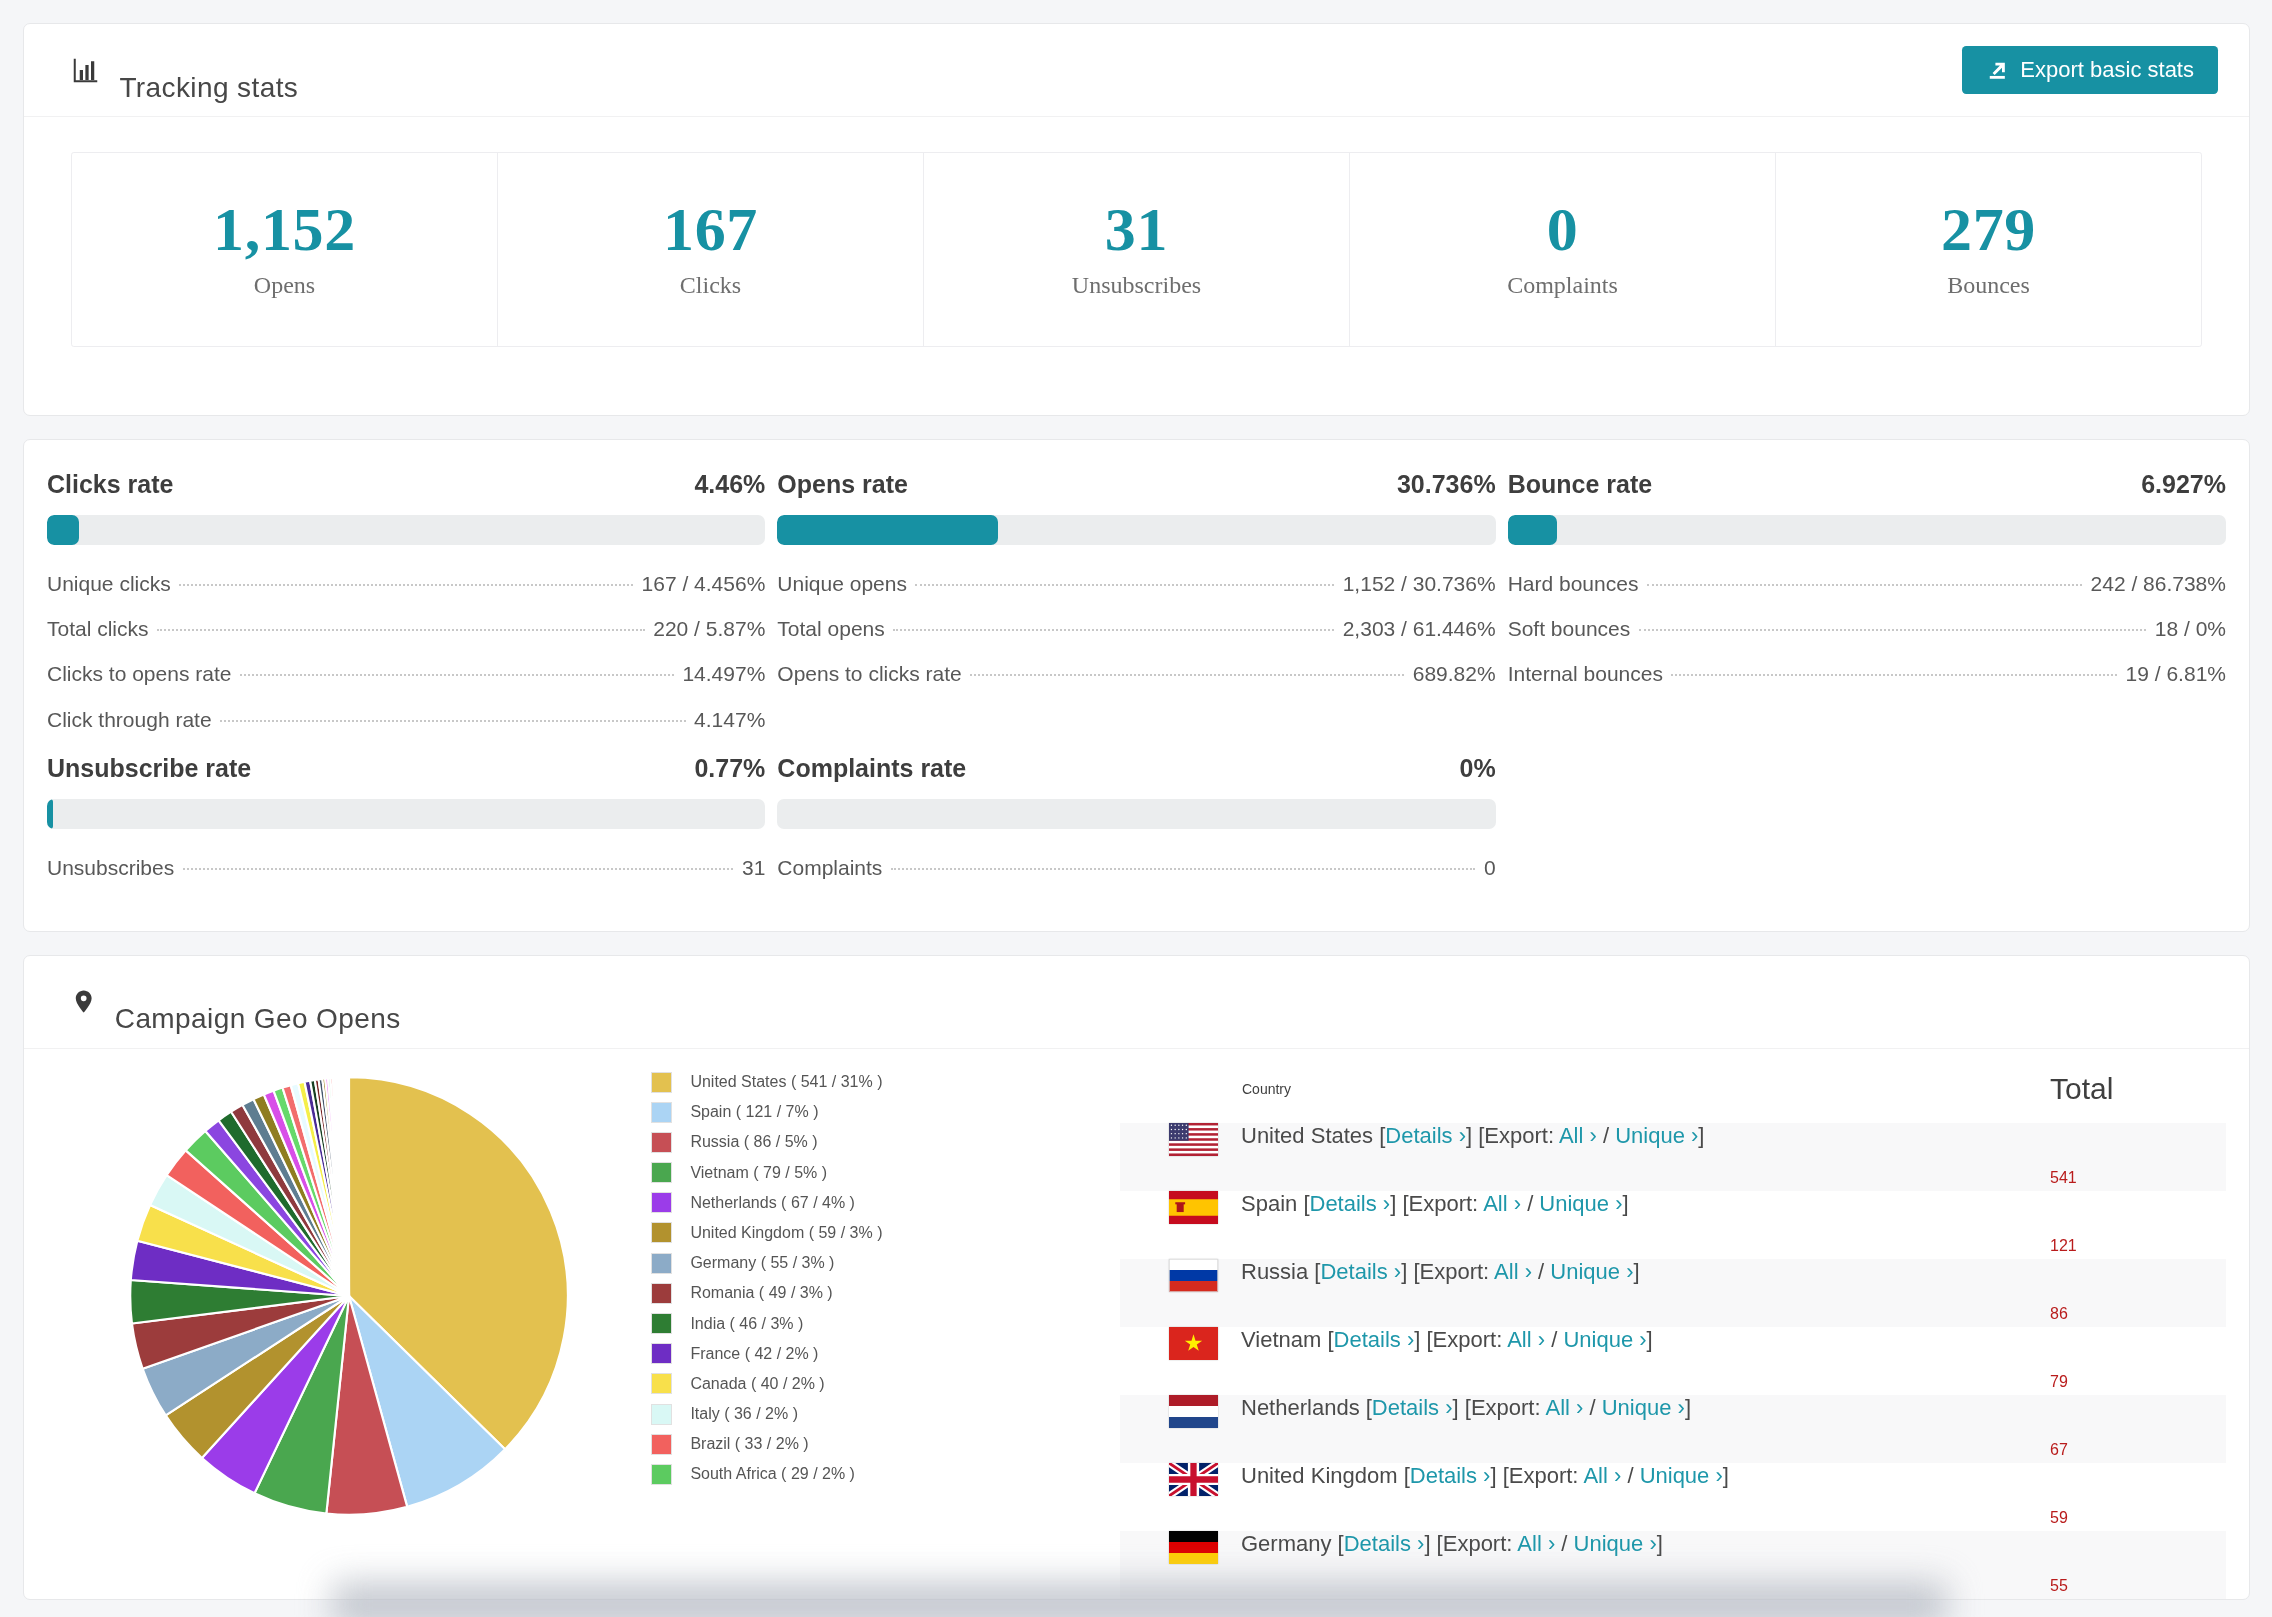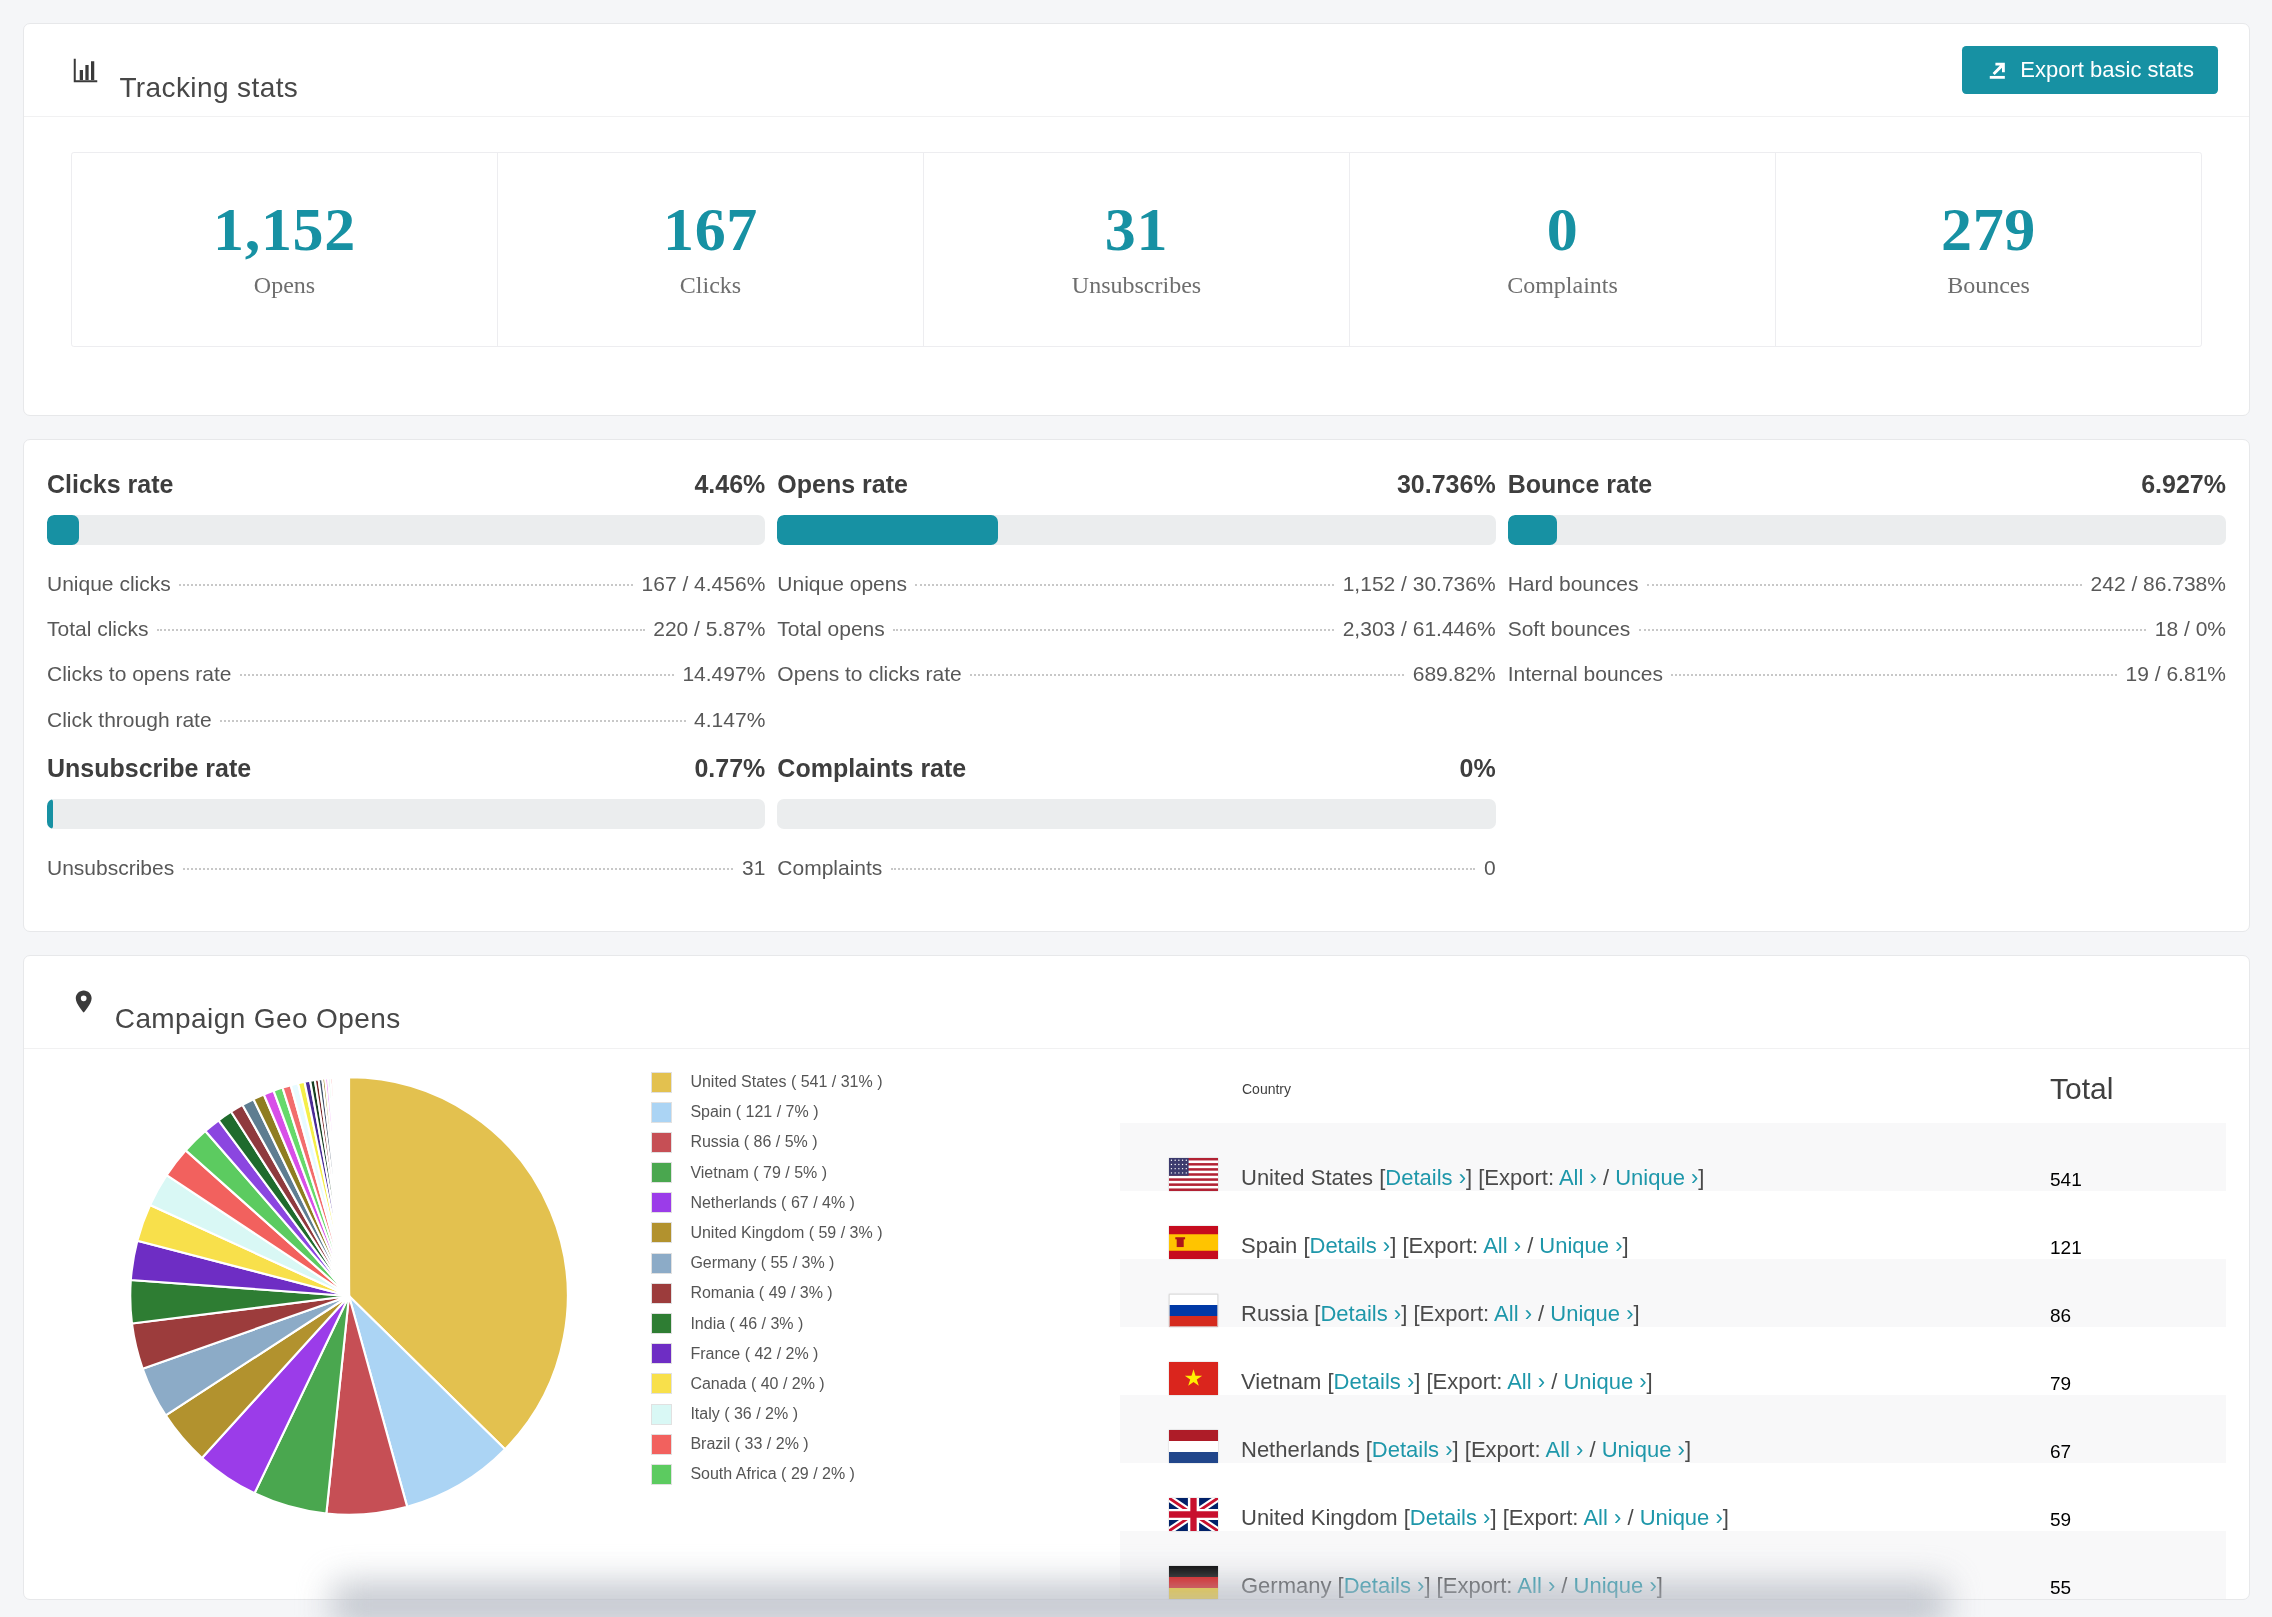--- a/index.html
+++ b/index.html
@@ -47,27 +47,27 @@
   .pie-wrap { width:604px; display:flex; justify-content:center; padding-top:10px; }
   .legend { width:455px; list-style:none; padding-top:17px; }
   .legend li { display:flex; align-items:center; margin-bottom:9.2px; }
   .swatch { width:21px; height:21px; border:1.4px solid #e1e1e1; margin-right:18.4px; flex:none; }
   .legend-label { font-size:16px; color:#555; }
 
   .geo-table { flex:1; margin-left:14px; }
   .gt-header { display:flex; align-items:center; height:68px; padding-left:122px; }
   .gt-header .h-country { font-size:14px; color:#3f3f3f; flex:1; }
   .gt-header .h-total { font-size:30px; color:#3f3f3f; width:176px; }
-  .gt-row { display:flex; align-items:flex-end; height:68px; padding-left:49px; }
+  .gt-row { display:flex; align-items:flex-start; height:68px; padding-left:49px; }
   .gt-row.odd { background:#f8f8f9; }
   .flag { width:49px; height:33px; flex:none; box-shadow:0 0 1.4px rgba(0,0,0,.25); }
   .flag svg { display:block; width:100%; height:100%; }
   .gname { flex:1; margin-left:23px; font-size:22px; color:#4a4a4a; white-space:nowrap; overflow:hidden; }
   .gname a { color:#1e97aa; text-decoration:none; }
-  .gtotal { width:176px; font-size:19px; color:#000000; }
+  .gtotal { width:176px; font-size:16px; color:#b91c1c;margin-top:46px; }
 
   .bottom-band { position:fixed; left:332px; right:325px; top:1582px; height:45px;
     background:#b6bbc4; filter:blur(17px); opacity:.8; pointer-events:none; }
 </style>
 </head>
 <body>
 
 <div class="page">
 
   <section class="card">

